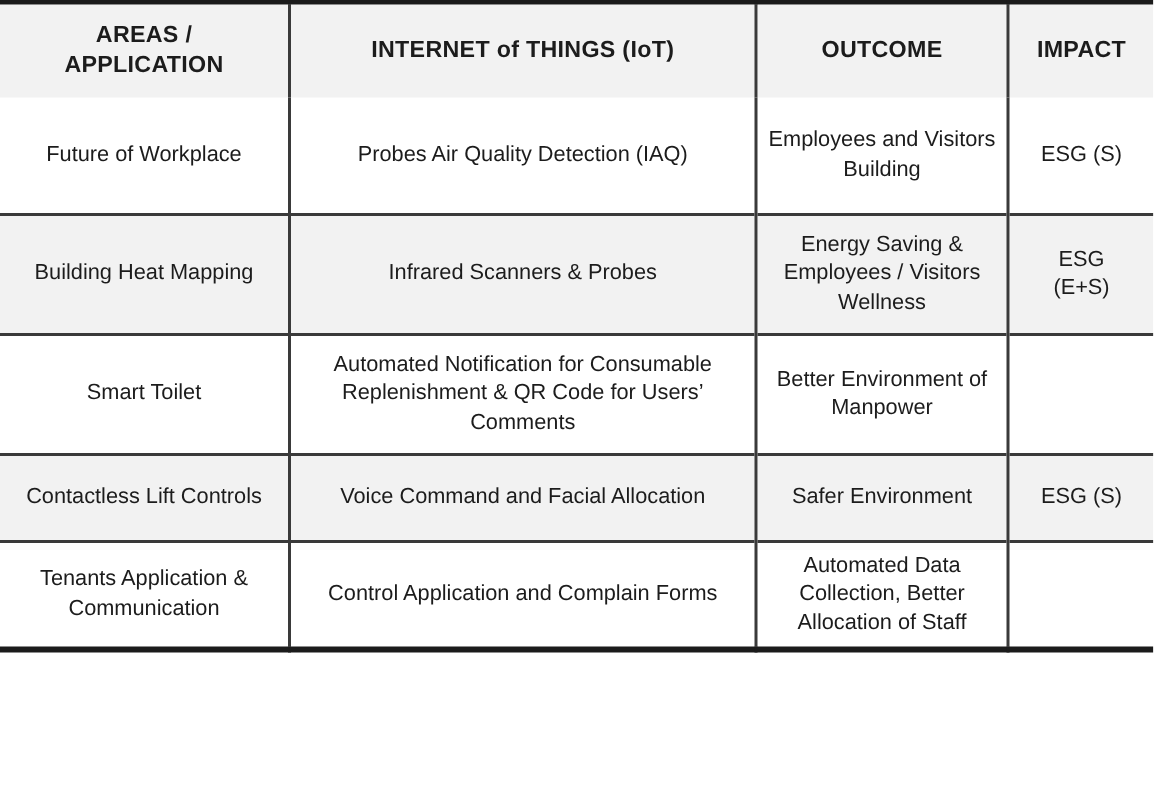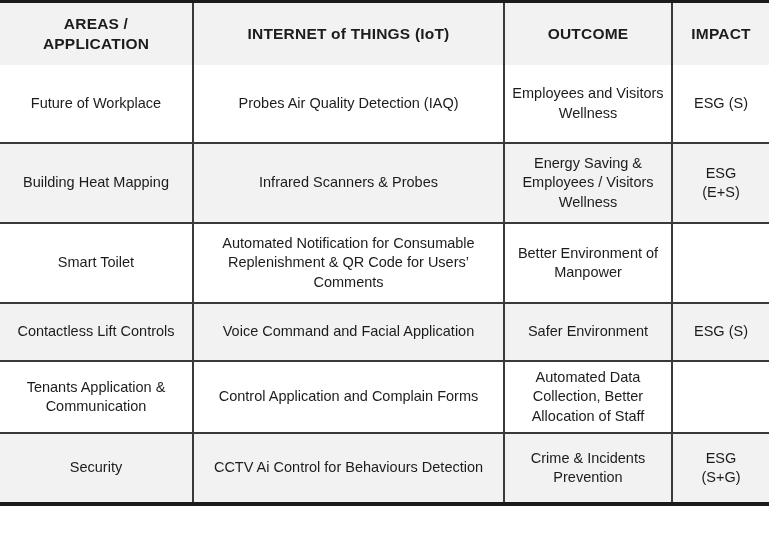--- a/index.html
+++ b/index.html
@@ -77,50 +77,43 @@
 APPLICATION</th>
         <th>INTERNET of THINGS (IoT)</th>
         <th>OUTCOME</th>
         <th>IMPACT</th>
       </tr>
     </thead>
     <tbody>
       <tr class="r1">
         <td>Future of Workplace</td>
         <td>Probes Air Quality Detection (IAQ)</td>
-        <td>Employees and Visitors Wellness</td>
+        <td>Employees and Visitors Building</td>
         <td>ESG (S)</td>
       </tr>
       <tr class="r2">
         <td>Building Heat Mapping</td>
         <td>Infrared Scanners &amp; Probes</td>
         <td>Energy Saving &amp; Employees / Visitors Wellness</td>
         <td>ESG
 (E+S)</td>
       </tr>
       <tr class="r3">
         <td>Smart Toilet</td>
         <td>Automated Notification for Consumable Replenishment &amp; QR Code for Users’ Comments</td>
         <td>Better Environment of Manpower</td>
         <td></td>
       </tr>
       <tr class="r4">
         <td>Contactless Lift Controls</td>
-        <td>Voice Command and Facial Application</td>
+        <td>Voice Command and Facial Allocation</td>
         <td>Safer Environment</td>
         <td>ESG (S)</td>
       </tr>
       <tr class="r5">
         <td>Tenants Application &amp; Communication</td>
         <td>Control Application and Complain Forms</td>
         <td>Automated Data Collection, Better Allocation of Staff</td>
         <td></td>
       </tr>
-      <tr class="r6">
-        <td>Security</td>
-        <td>CCTV Ai Control for Behaviours Detection</td>
-        <td>Crime &amp; Incidents Prevention</td>
-        <td>ESG
-(S+G)</td>
-      </tr>
     </tbody>
   </table>
 </div>
 
 </body></html>

